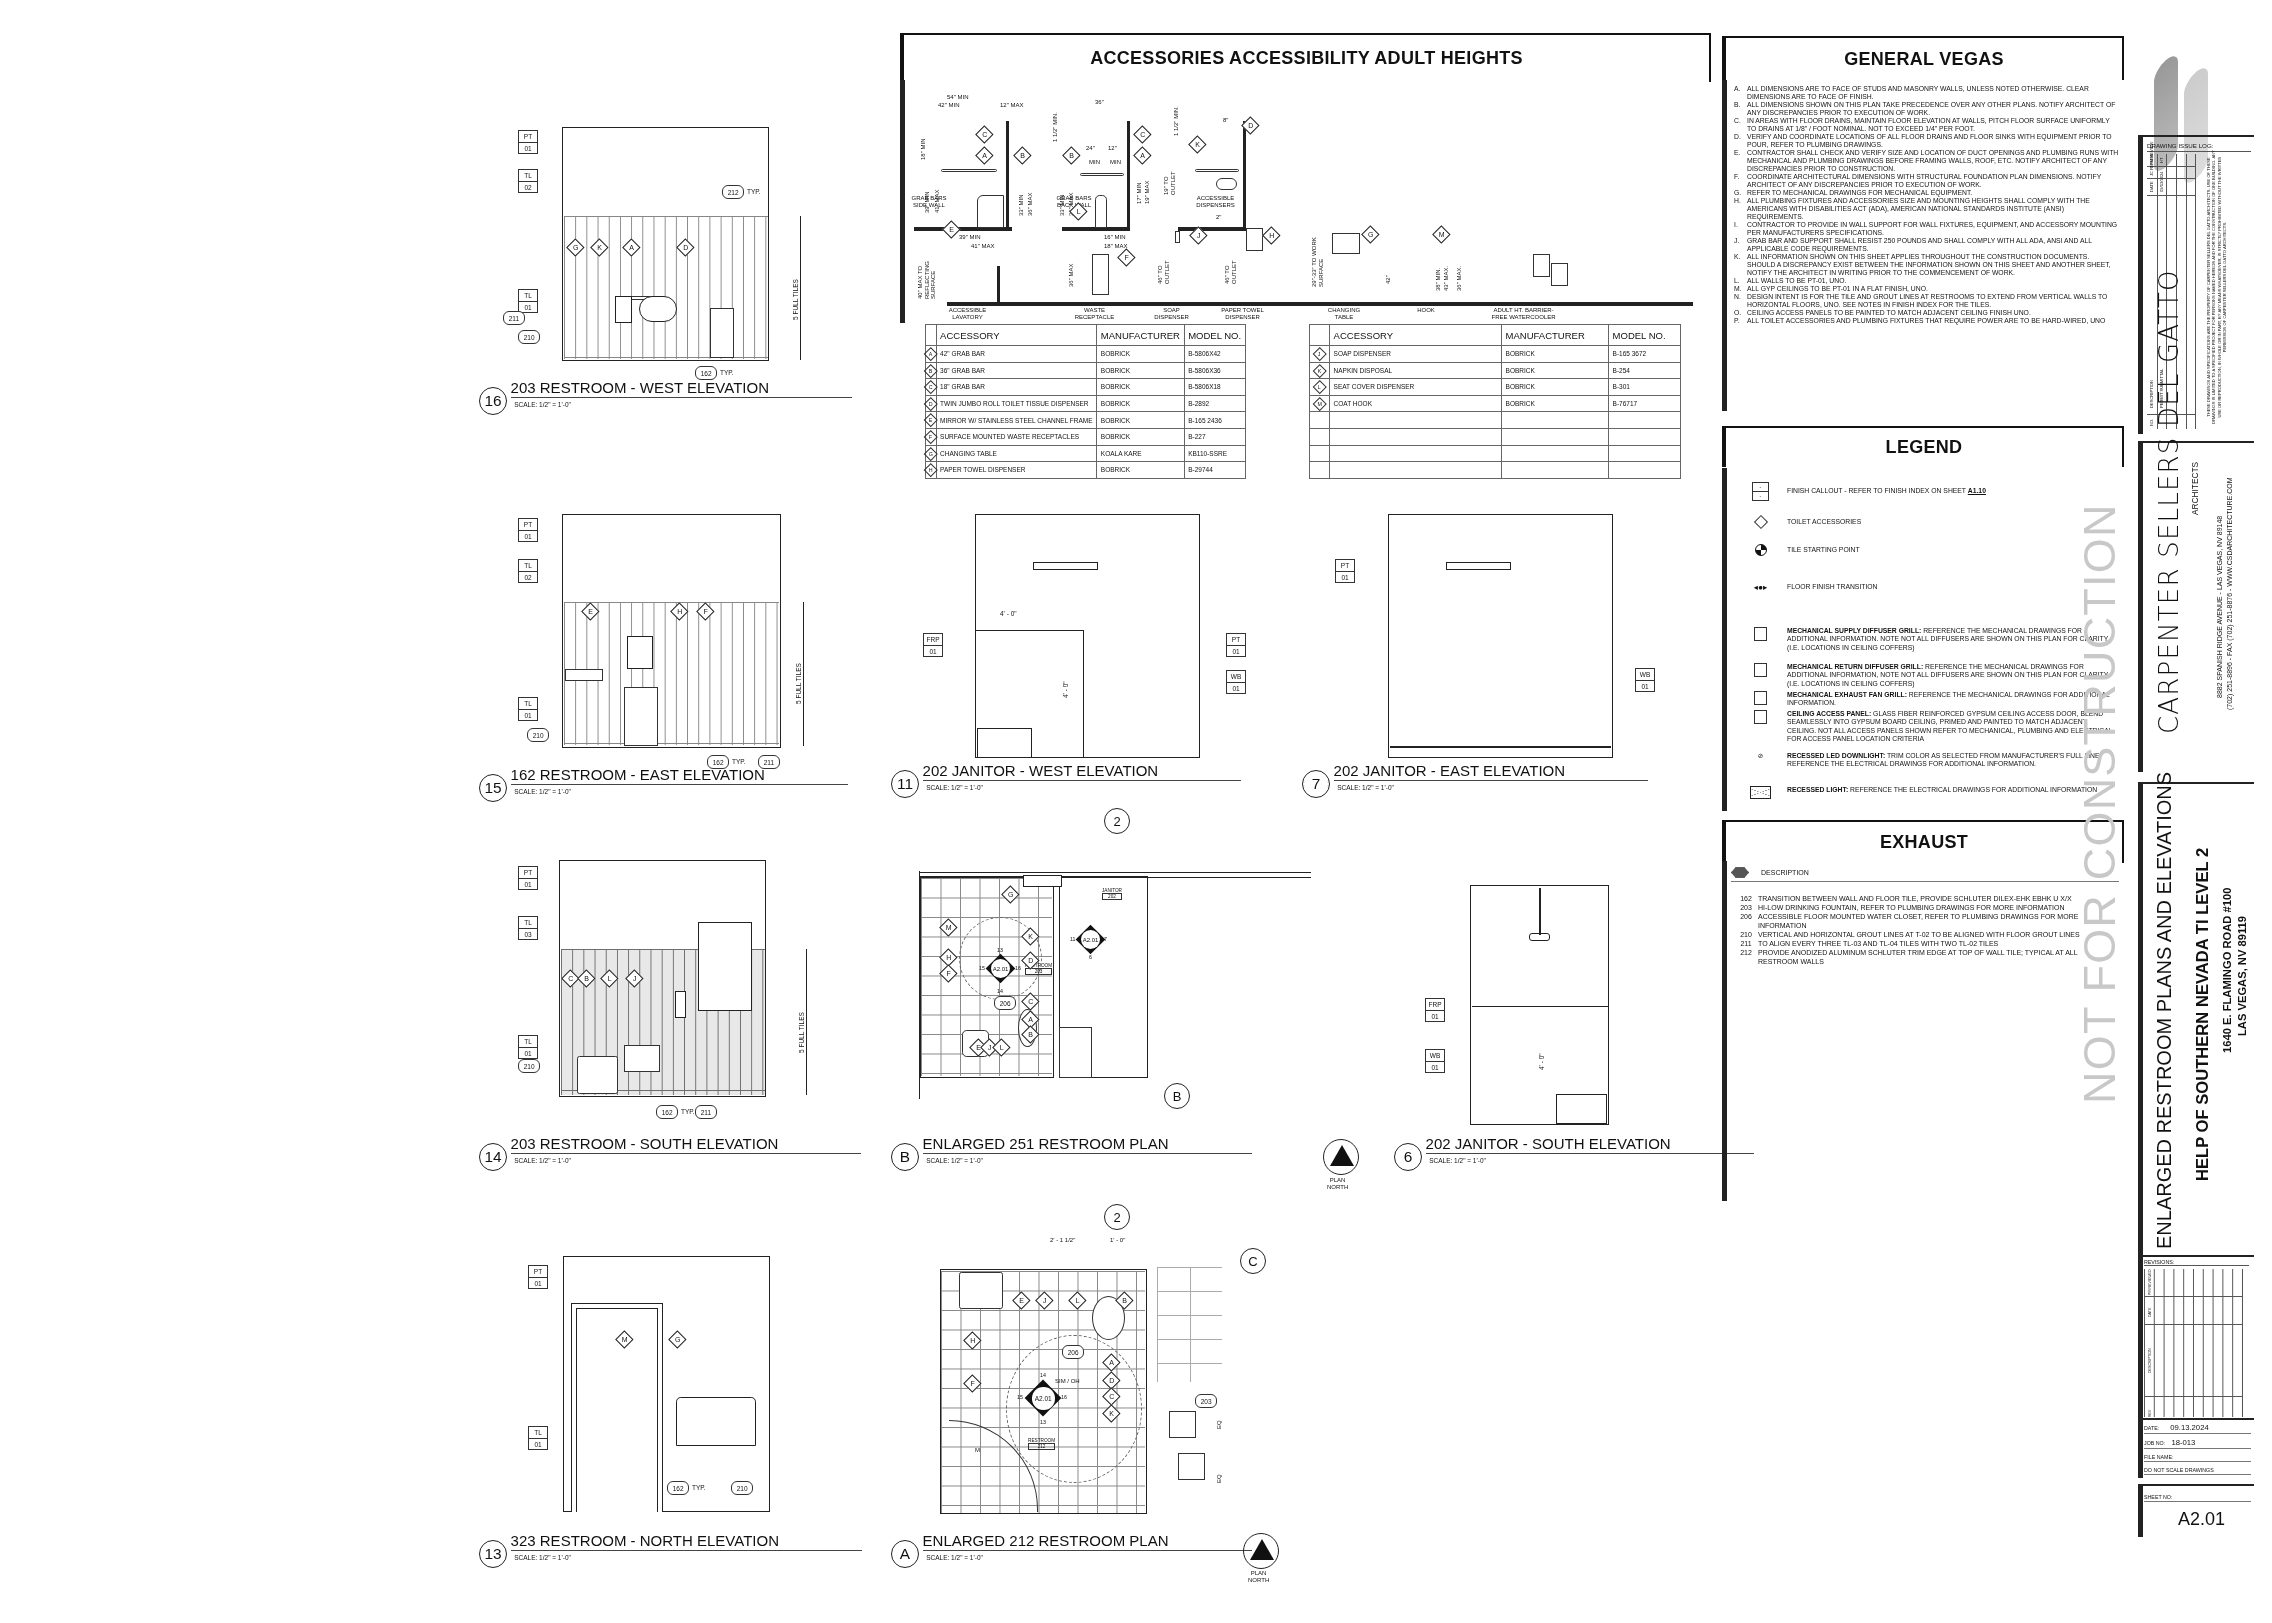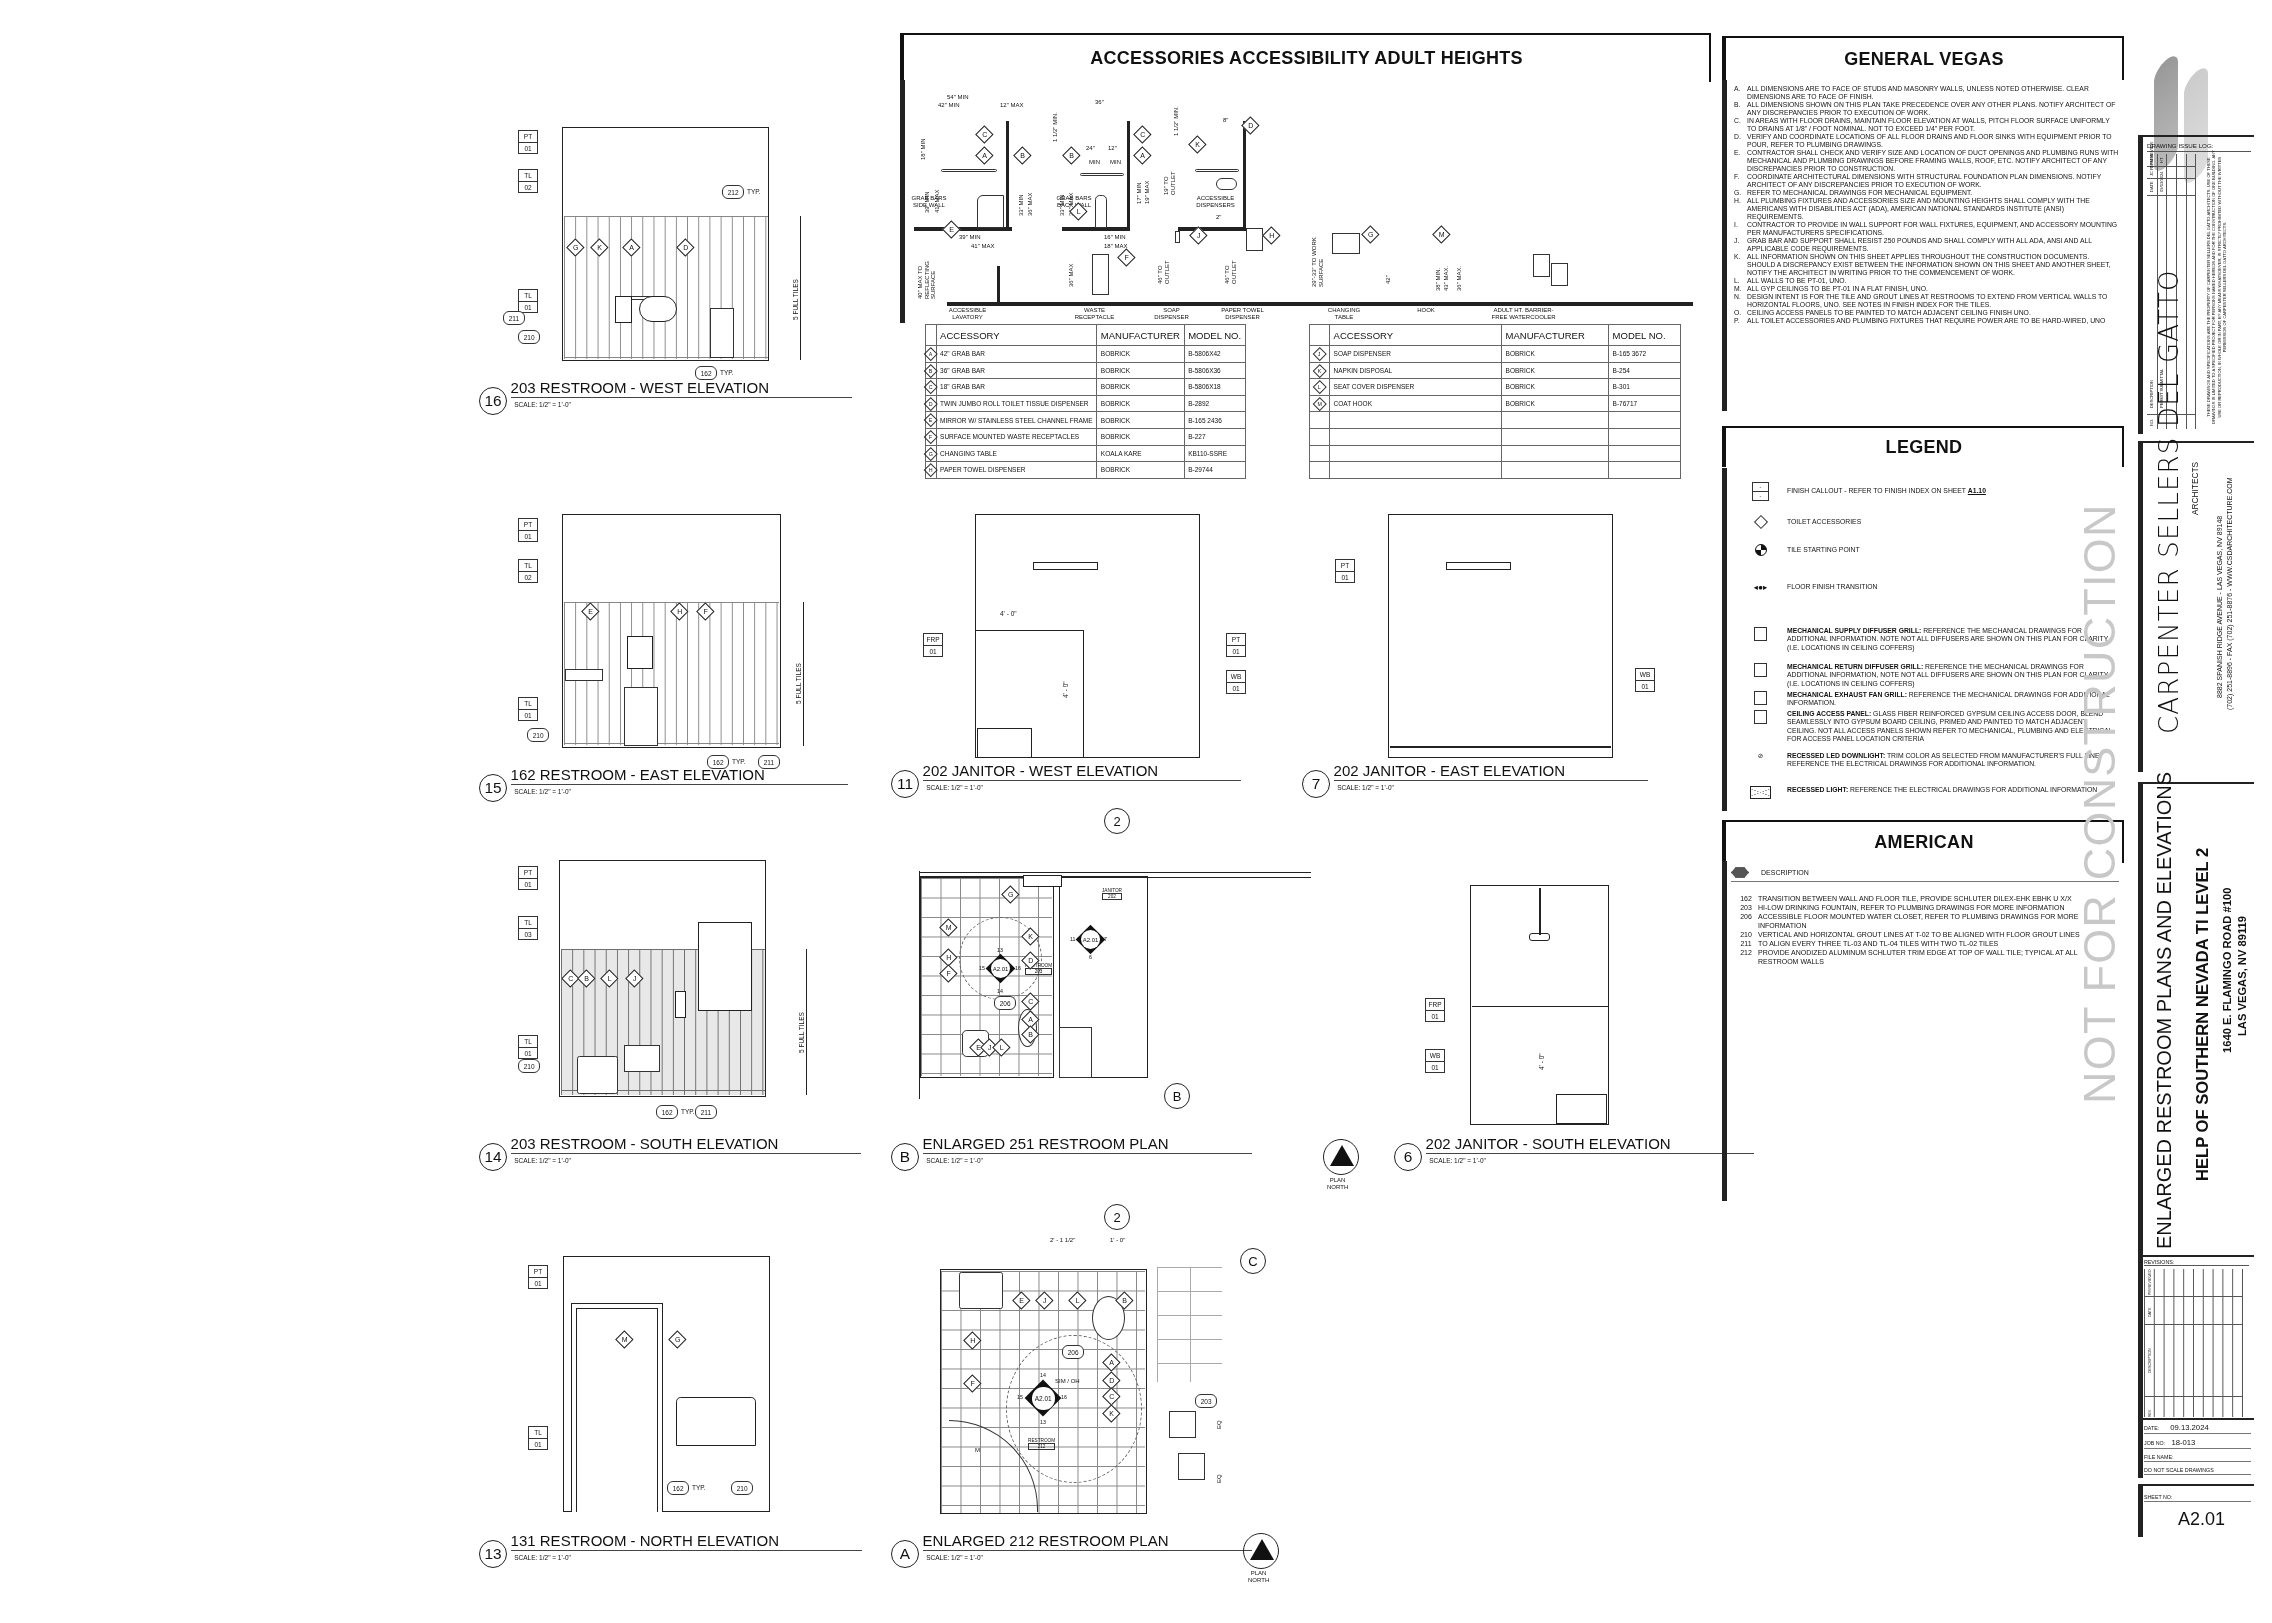--- a/index.html
+++ b/index.html
@@ -195,21 +195,21 @@
     </div>
   <div class="dia" style="left:670px;top:1332px">
       <span>G</span>
     </div>
   <div class="hex" style="left:667px;top:1481px"><span>162</span></div>
   <div class="abs" style="left:692px;top:1484px;font-size:6.5px">TYP.</div>
   <div class="hex" style="left:731px;top:1481px"><span>210</span></div>
   <div class="view-title" style="left:479px;top:1532px">
     <div class="bubble">13</div>
     <div class="txt">
-        <div class="name">131 RESTROOM - NORTH ELEVATION</div>
+        <div class="name">323 RESTROOM - NORTH ELEVATION</div>
         <div class="scale">SCALE:  1/2" = 1'-0"</div>
       </div>
   </div>
 </div>
 
 <div>
   <div class="panel-hdr" style="left:900px;top:33px;width:811px;height:49px">ACCESSORIES ACCESSIBILITY ADULT HEIGHTS</div>
   <div class="ln" style="left:900px;top:80px;width:4.7px;height:243px"></div>
 
   <div class="ln" style="left:914px;top:227px;width:98px;height:3.6px"></div>
@@ -812,21 +812,21 @@
   </div>
   <div class="leg-row" style="left:1734px;top:786px;width:379px">
     <div class="ic">
         <div style="width:21px;height:13px;border:1.5px solid #222;background:linear-gradient(20deg,transparent 48%,#999 49%,#999 51%,transparent 52%),linear-gradient(-20deg,transparent 48%,#999 49%,#999 51%,transparent 52%)"></div>
       </div>
     <div><b>RECESSED LIGHT:</b><span>  REFERENCE THE ELECTRICAL DRAWINGS FOR ADDITIONAL INFORMATION</span></div>
   </div>
 </div>
 
 <div>
-  <div class="panel-hdr" style="left:1722px;top:820px;width:402px;height:43px">AMERICAN</div>
+  <div class="panel-hdr" style="left:1722px;top:820px;width:402px;height:43px">EXHAUST</div>
   <div class="ln" style="left:1722px;top:861px;width:4.7px;height:340px"></div>
   <div class="abs" style="left:1731px;top:864px;width:388px;height:18px;border-bottom:1.8px double #777;display:flex;align-items:center;font-size:7px">
     <span style="display:inline-block;width:18px;height:10.7px;border:0.9px solid #555;clip-path:polygon(25% 0,75% 0,100% 50%,75% 100%,25% 100%,0 50%);background:#555;margin-right:12px"></span>
     <span>DESCRIPTION</span>
   </div>
   <div class="abs" style="left:1734px;top:894px;width:379px">
     <div class="key-row">
         <b>162</b>
         <span>TRANSITION BETWEEN WALL AND FLOOR TILE, PROVIDE SCHLUTER DILEX-EHK EBHK U X/X</span>
       </div>

